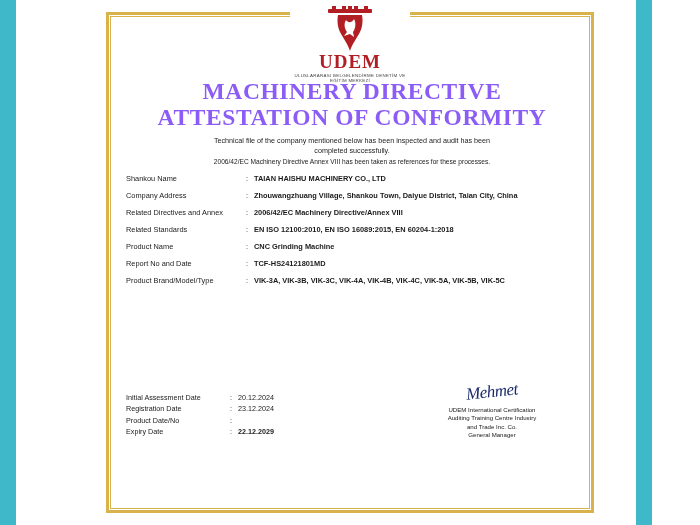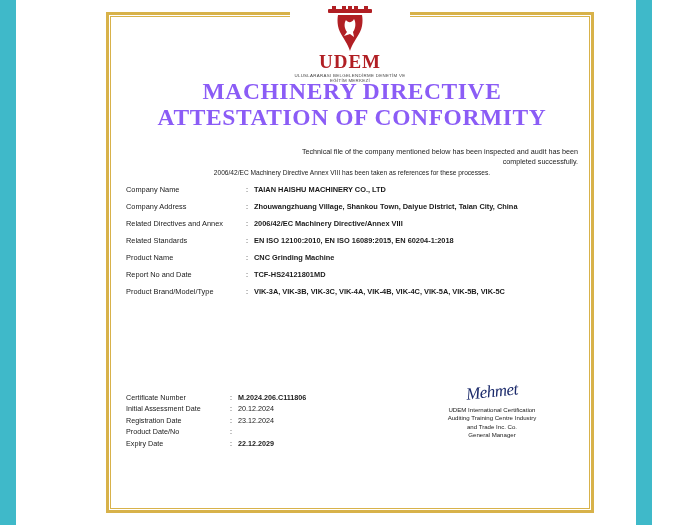--- a/index.html
+++ b/index.html
@@ -103,22 +103,22 @@
     margin: 0;
     text-align: center;
     font-family: "Liberation Serif", serif;
     font-size: 23.5px;
     font-weight: bold;
     letter-spacing: 0.6px;
     color: #8b5cf6;
     line-height: 26px;
   }
   .subtitle {
-    margin: 17px 0 0 0;
-    text-align: right;
+    margin: 6px 0 0 0;
+    text-align: center;
     font-size: 7.2px;
     color: #222;
     line-height: 9.5px;
   }
   .refline {
     margin: 3px 0 0 0;
     text-align: center;
     font-size: 6.6px;
     color: #222;
   }
@@ -223,21 +223,21 @@
 
       <p class="subtitle">
         <span>Technical file of the company mentioned below has been inspected and audit has been</span><br>
         <span>completed successfully.</span>
       </p>
       <p class="refline">2006/42/EC Machinery Directive Annex VIII has been taken as references for these processes.</p>
 
       <table class="fields">
         <tbody>
             <tr>
-          <td class="label">Company Name</td>
+          <td class="label">Shankou Name</td>
           <td class="colon">:</td>
           <td class="value">TAIAN HAISHU MACHINERY CO., LTD</td>
         </tr>
         <tr>
           <td class="label">Company Address</td>
           <td class="colon">:</td>
           <td class="value plain">Zhouwangzhuang Village, Shankou Town, Daiyue District, Taian City, China</td>
         </tr>
         <tr>
           <td class="label">Related Directives and Annex</td>
@@ -264,25 +264,20 @@
           <td class="colon">:</td>
           <td class="value">VIK-3A, VIK-3B, VIK-3C, VIK-4A, VIK-4B, VIK-4C, VIK-5A, VIK-5B, VIK-5C</td>
         </tr>
       </tbody>
         </table>
 
       <div class="bottom">
 
         <table class="cert-rows">
           <tbody>
-              <tr>
-            <td class="lab">Certificate Number</td>
-            <td class="col">:</td>
-            <td class="val">M.2024.206.C111806</td>
-          </tr>
           <tr>
             <td class="lab">Initial Assessment Date</td>
             <td class="col">:</td>
             <td class="val" style="font-weight:normal">20.12.2024</td>
           </tr>
           <tr>
             <td class="lab">Registration Date</td>
             <td class="col">:</td>
             <td class="val" style="font-weight:normal">23.12.2024</td>
           </tr>

